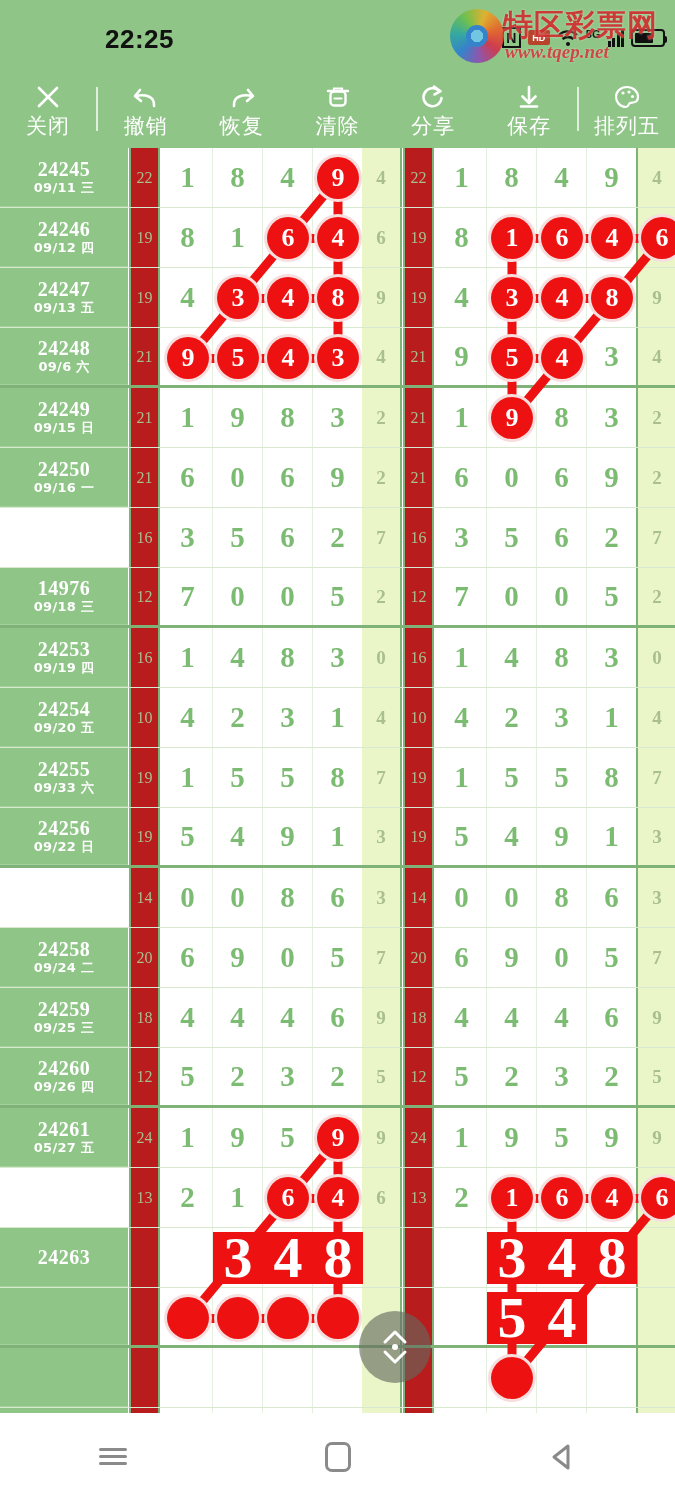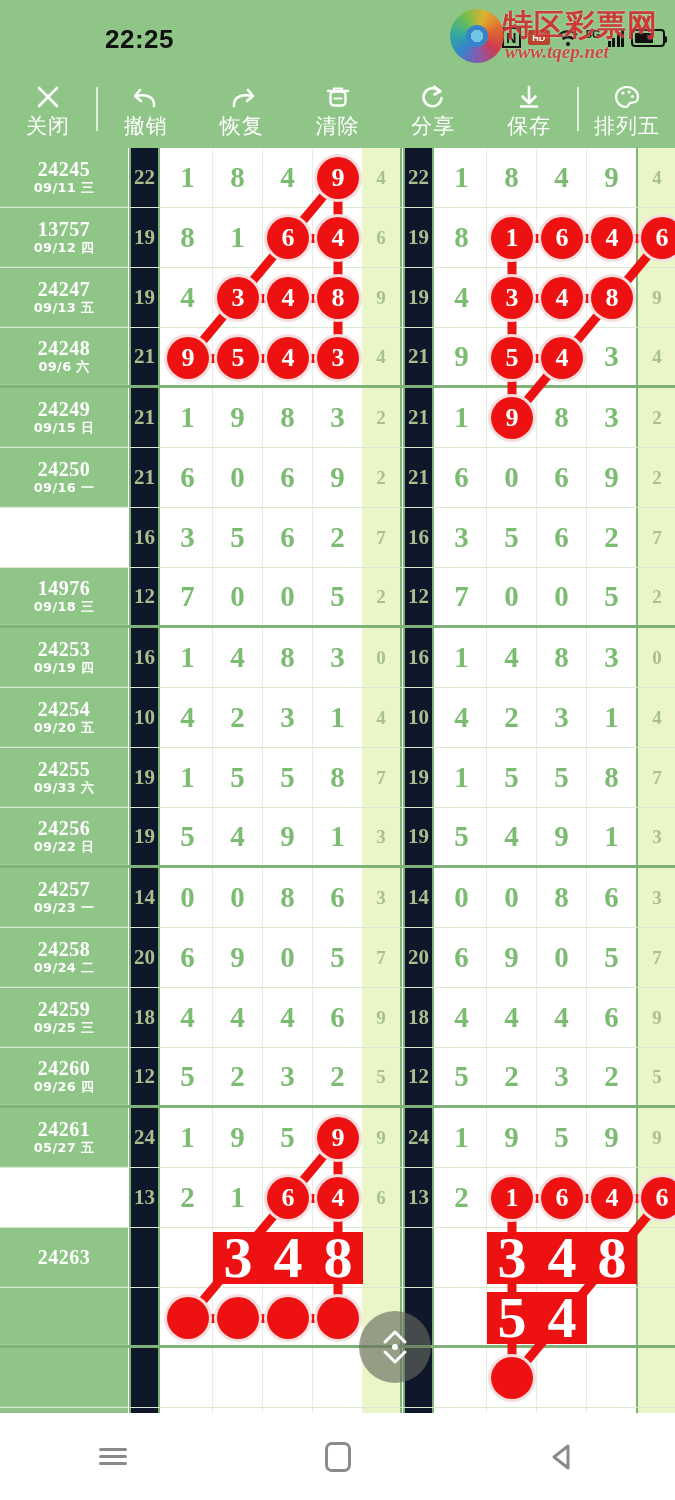--- a/index.html
+++ b/index.html
@@ -114,23 +114,23 @@
     color:#ffffff;
   }
   .c-issue .iss{ font-size:20px; font-weight:bold; letter-spacing:.5px;
      font-family:"Liberation Serif", serif; line-height:1.15;}
   .c-issue .dt{ font-size:13px; font-weight:bold; letter-spacing:.3px;
      font-family:"DejaVu Sans", sans-serif; line-height:1.15;}
 
   
   .c-sum{
     position:absolute; top:0; height:100%; width:31px;
-    background:#0f172a;
+    background:#b91c1c;
     display:flex; align-items:center; justify-content:center;
-    color:#a9bf8e; font-size:21px; font-weight:bold;
+    color:#a9bf8e; font-size:16px; font-weight:normal;
     font-family:"Liberation Serif", serif;
     border-right:2px solid #7fb277;
   }
   .c-sumL{ left:129px; border-left:2px solid #7fb277;}
   .c-sumR{ left:403px; border-left:2px solid #7fb277;}
 
   
   .c-tail{
     position:absolute; top:0; height:100%; width:40px;
     background:#eaf5c8;
@@ -309,21 +309,21 @@
         <div class="c-tail c-tailL">4</div>
         <div class="c-sum c-sumR">22</div>
         <div class="cell" style="left:437px">1</div>
         <div class="cell" style="left:487px">8</div>
         <div class="cell" style="left:537px">4</div>
         <div class="cell" style="left:587px">9</div>
         <div class="c-tail c-tailR">4</div>
       </div>
       <div class="row">
         <div class="c-issue">
-          <div class="iss">13757</div>
+          <div class="iss">24246</div>
           <div class="dt">09/12 四</div>
         </div>
         <div class="c-sum c-sumL">19</div>
         <div class="cell" style="left:163px">8</div>
         <div class="cell" style="left:213px">1</div>
         <div class="cell" style="left:263px">6</div>
         <div class="cell" style="left:313px">4</div>
         <div class="c-tail c-tailL">6</div>
         <div class="c-sum c-sumR">19</div>
         <div class="cell" style="left:437px">8</div>
@@ -502,24 +502,20 @@
         <div class="cell" style="left:313px">1</div>
         <div class="c-tail c-tailL">3</div>
         <div class="c-sum c-sumR">19</div>
         <div class="cell" style="left:437px">5</div>
         <div class="cell" style="left:487px">4</div>
         <div class="cell" style="left:537px">9</div>
         <div class="cell" style="left:587px">1</div>
         <div class="c-tail c-tailR">3</div>
       </div>
       <div class="row">
-        <div class="c-issue">
-          <div class="iss">24257</div>
-          <div class="dt">09/23 一</div>
-        </div>
         <div class="c-sum c-sumL">14</div>
         <div class="cell" style="left:163px">0</div>
         <div class="cell" style="left:213px">0</div>
         <div class="cell" style="left:263px">8</div>
         <div class="cell" style="left:313px">6</div>
         <div class="c-tail c-tailL">3</div>
         <div class="c-sum c-sumR">14</div>
         <div class="cell" style="left:437px">0</div>
         <div class="cell" style="left:487px">0</div>
         <div class="cell" style="left:537px">8</div>

